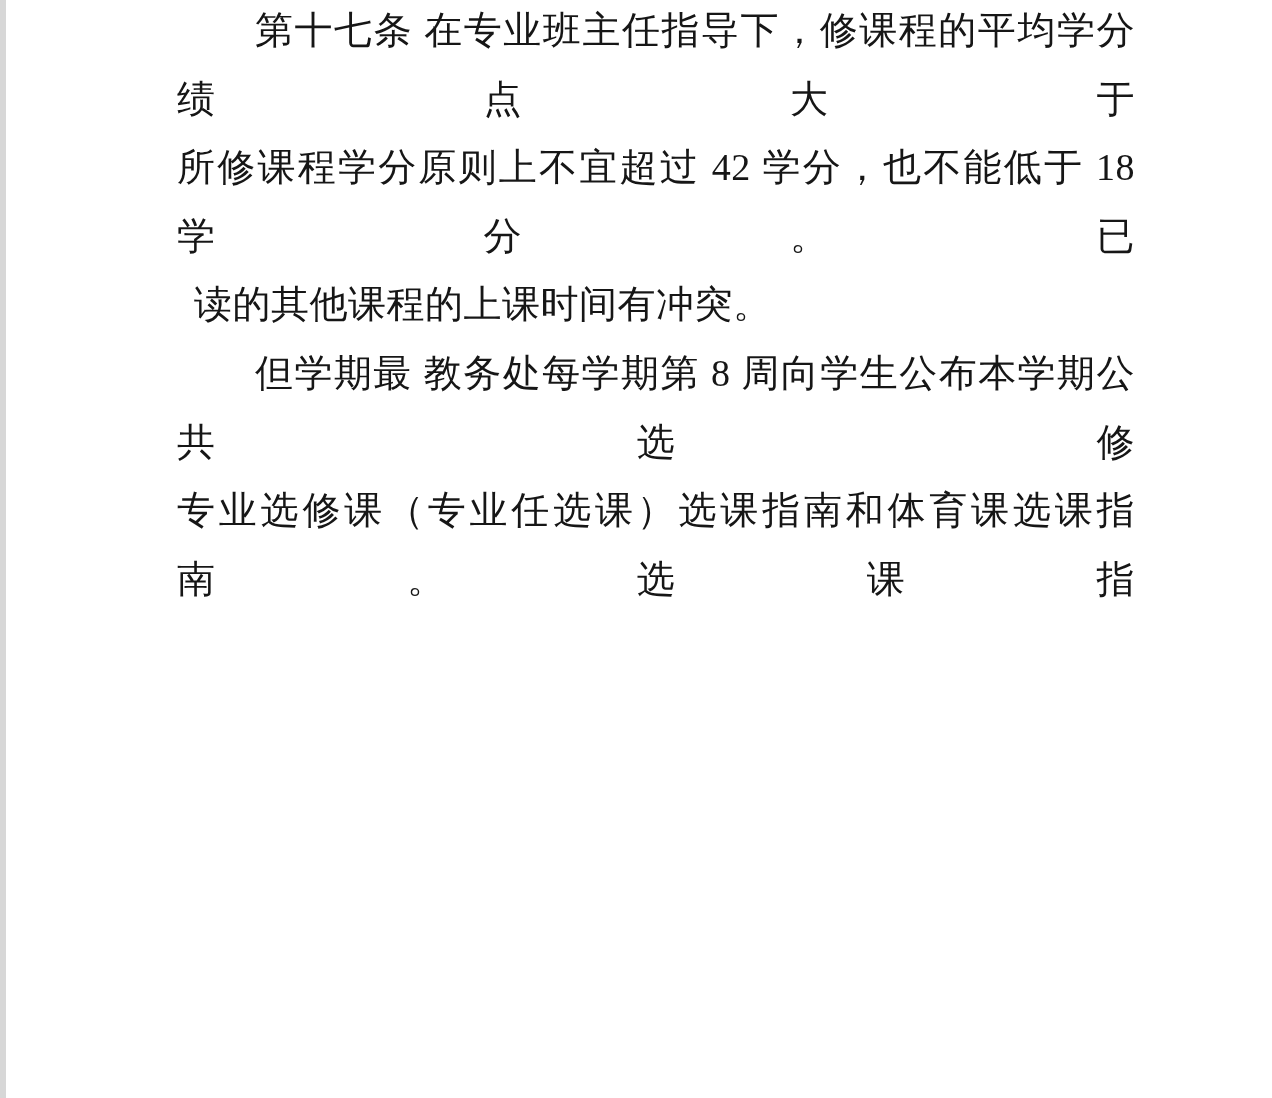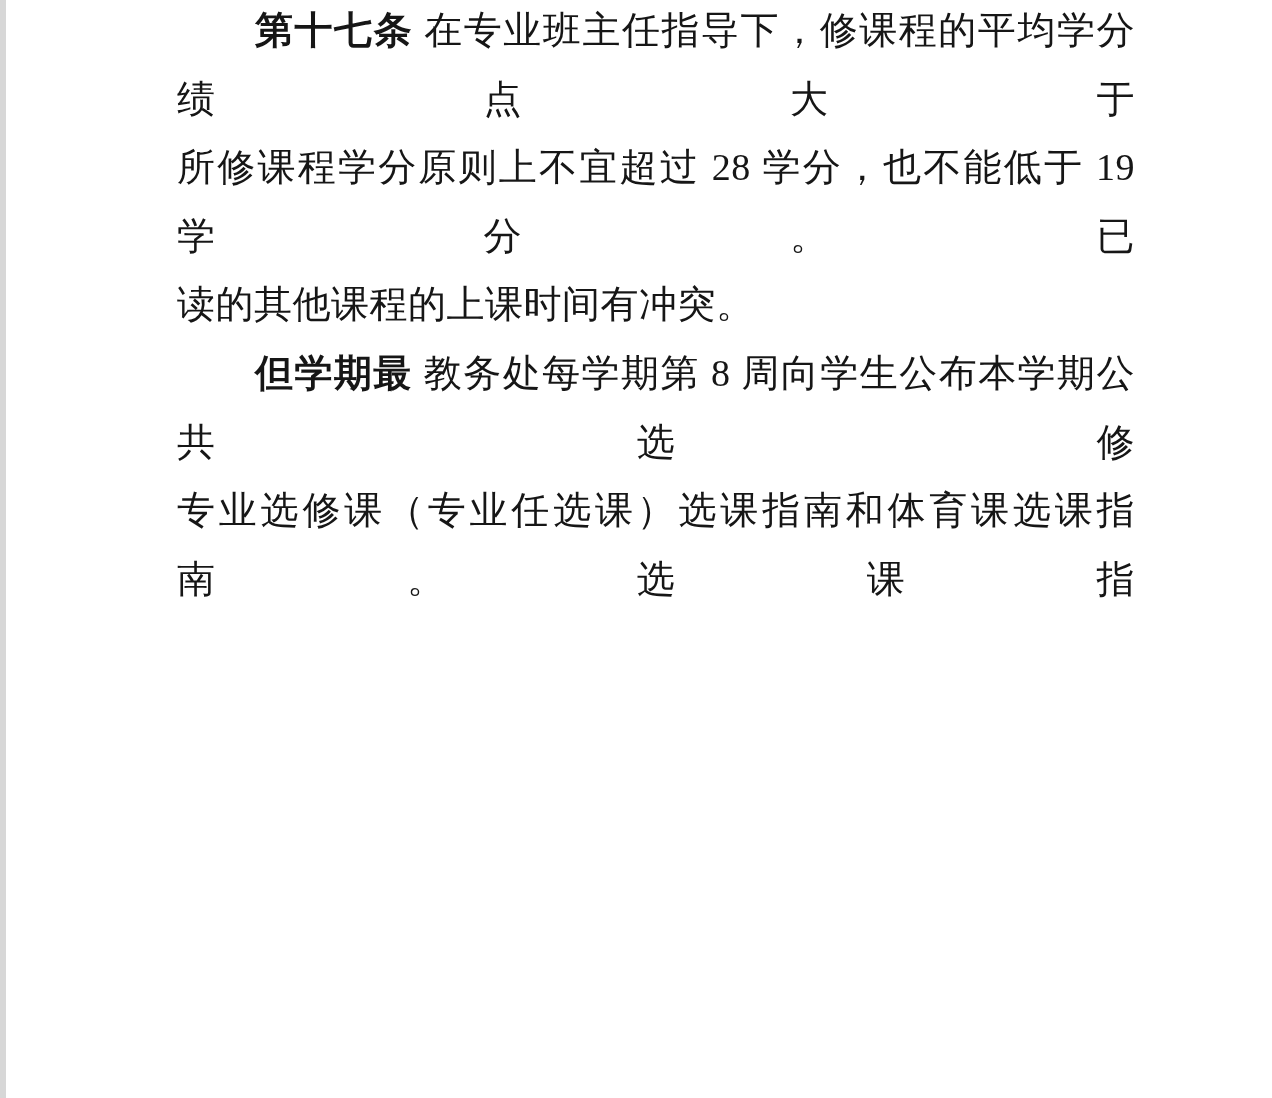--- a/index.html
+++ b/index.html
@@ -36,39 +36,40 @@
     white-space: normal;
   }
   .justify {
     text-align: justify;
     text-align-last: justify;
     text-justify: inter-character;
   }
   .plain {
     text-align: left;
     text-align-last: left;
+    margin-left: 17px;
   }
   .indent {
     text-indent: 78px;
   }
   .art {
-    font-weight: bold;
+    font-weight: normal;
   }
 </style>
 </head>
 <body>
 
 <div class="scan-edge"></div>
 
 <div class="doc">
 
   <div class="line justify indent"><span class="art">第十七条</span><span> 在专业班主任指导下，修课程的平均学分绩点大于</span></div>
 
 
-  <div class="line justify"><span>所修课程学分原则上不宜超过 28 学分，也不能低于 19 学分。已</span></div>
+  <div class="line justify"><span>所修课程学分原则上不宜超过 42 学分，也不能低于 18 学分。已</span></div>
 
 
 
   <div class="line plain"><span>读的其他课程的上课时间有冲突。</span></div>
 
   <div class="line justify indent"><span class="art">但学期最</span><span> 教务处每学期第 8 周向学生公布本学期公共选修</span></div>
 
 
   <div class="line justify"><span>专业选修课（专业任选课）选课指南和体育课选课指南。选课指</span></div>
 

